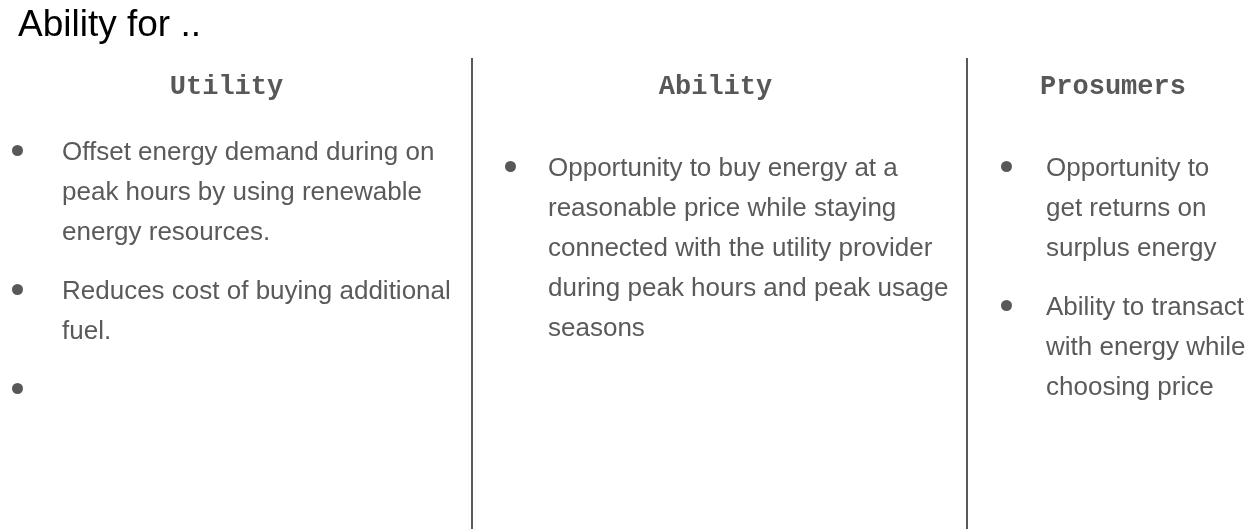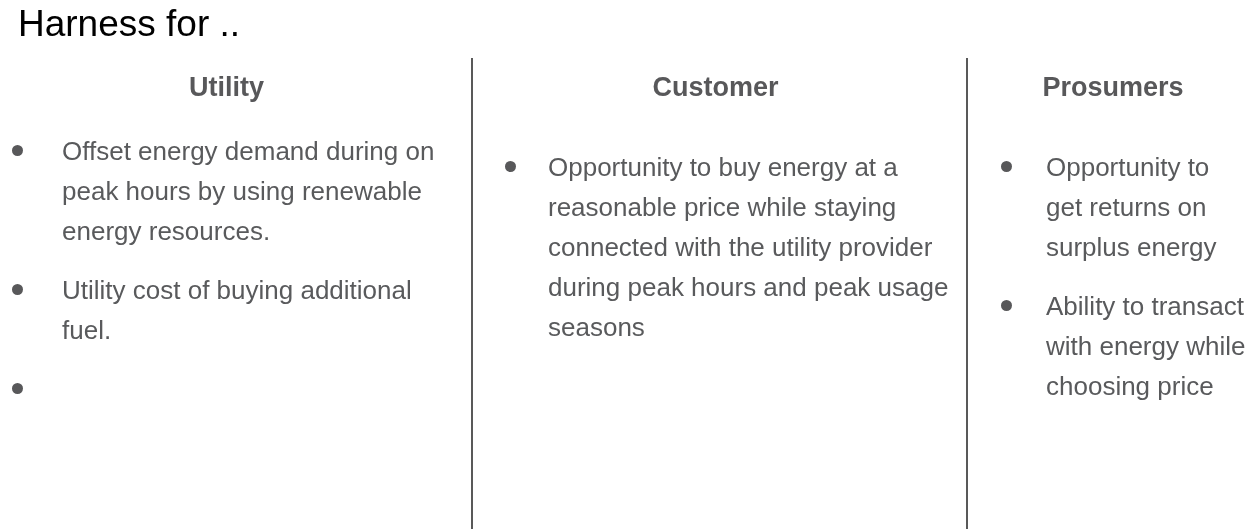--- a/index.html
+++ b/index.html
@@ -57,20 +57,21 @@
   .column.col-1 { width: 495px; padding: 0; border-left: 2px solid #595959; }
   .column.col-2 { width: 280px; padding: 0; border-left: 2px solid #595959; }
 
   .col-header {
     text-align: center;
     font-size: 27px;
     font-weight: bold;
     color: #58585a;
     line-height: 32px;
     margin-top: 13px;
+    font-family: Liberation Mono, monospace;
   }
   .column.col-0 .col-header { padding-right: 18px; }
   .column.col-1 .col-header { padding-right: 8px; }
   .column.col-2 .col-header { padding-left: 18px; padding-right: 6px; }
 
   
   ul.bullets {
     list-style: none;
     margin: 0;
     padding: 0;
@@ -105,43 +106,43 @@
 
   ul.bullets > li .txt {
     display: block;
   }
 </style>
 </head>
 <body>
 
 <div class="slide">
 
-  <div class="slide-title">Harness for ..</div>
+  <div class="slide-title">Ability for ..</div>
 
   <div class="columns">
 
     <div class="column col-0">
       <div class="col-header">Utility</div>
       <ul class="bullets">
         <li>
           <span class="dot"></span>
           <span class="txt">Offset energy demand during on peak hours by using renewable energy resources.</span>
         </li>
         <li>
           <span class="dot"></span>
-          <span class="txt">Utility cost of buying additional fuel.</span>
+          <span class="txt">Reduces cost of buying additional fuel.</span>
         </li>
         <li>
           <span class="dot"></span>
         </li>
       </ul>
     </div>
 
     <div class="column col-1">
-      <div class="col-header">Customer</div>
+      <div class="col-header">Ability</div>
       <ul class="bullets">
         <li>
           <span class="dot"></span>
           <span class="txt">Opportunity to buy energy at a reasonable price while staying connected with the utility provider during peak hours and peak usage seasons</span>
         </li>
       </ul>
     </div>
 
     <div class="column col-2">
       <div class="col-header">Prosumers</div>

